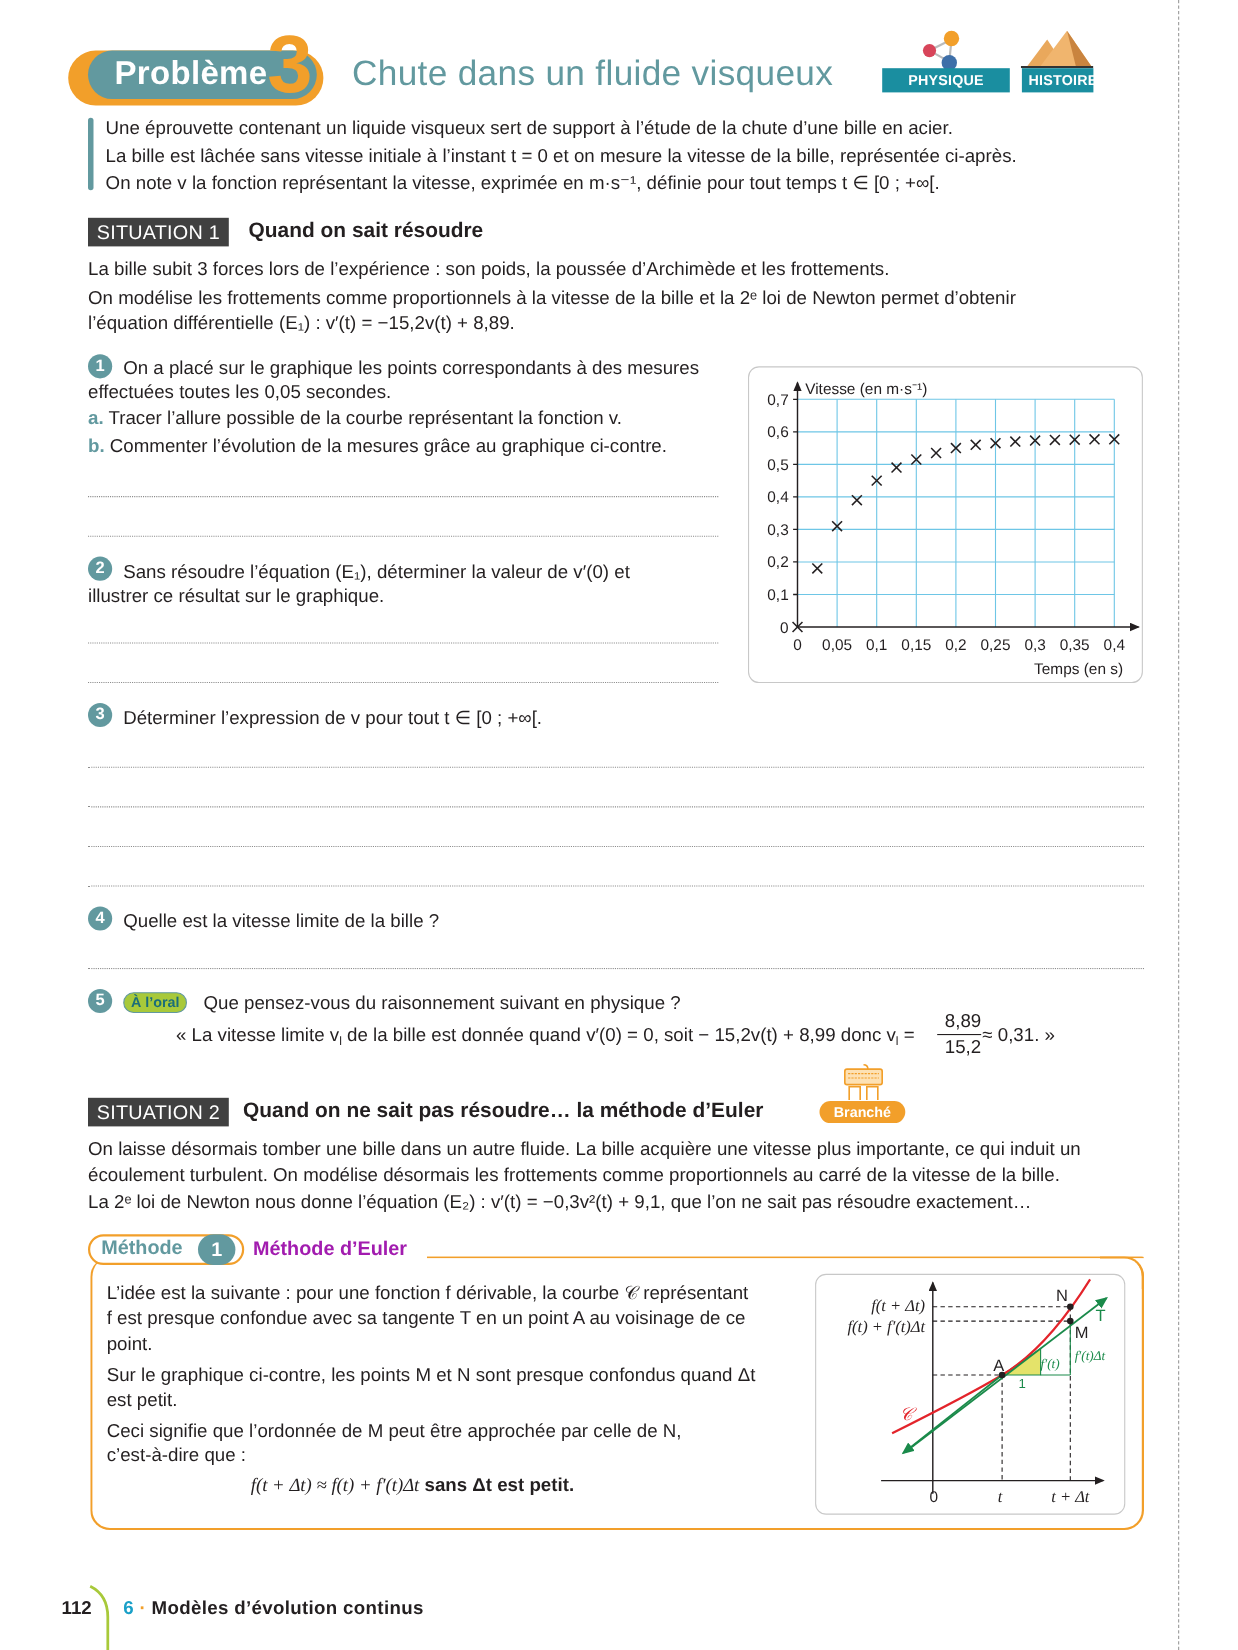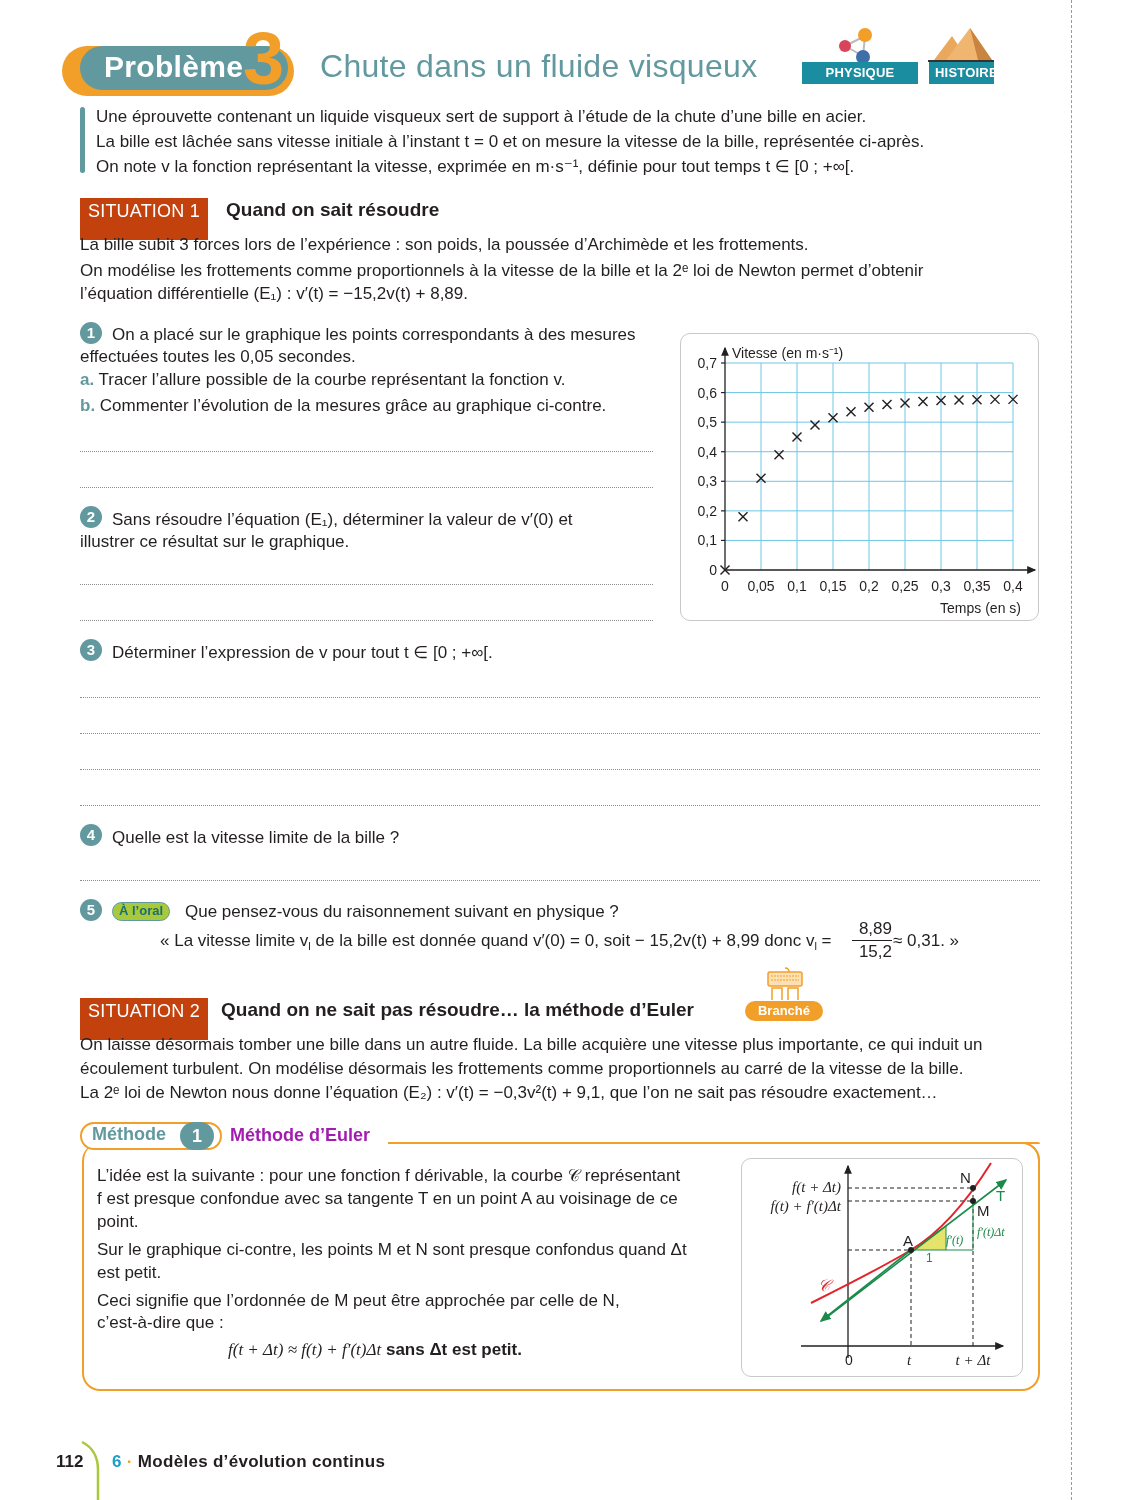--- a/index.html
+++ b/index.html
@@ -20,21 +20,21 @@
 
   .tag { height: 22px; background: #1a8ea0; color: #fff; font-size: 13px; font-weight: bold; line-height: 22px; padding: 0 6px; letter-spacing: 0.2px; }
   .tag-phys { left: 802px; top: 62px; width: 116px; text-align:center; }
   .tag-hist { left: 929px; top: 62px; width: 65px; text-align:center; }
 
   
   .intro-bar { left: 80px; top: 107px; width: 5px; height: 66px; background: #62999f; border-radius: 3px; }
   .intro-line { left: 96px; font-size: 17px; line-height: 25px; white-space: nowrap; }
 
   
-  .sit-badge { background: #c2410c; color: #fff; font-size: 18px; padding: 0 8px; height: 42px; line-height: 26px; border-radius: 0; letter-spacing: 0.2px; }
+  .sit-badge { background: #404040; color: #fff; font-size: 18px; padding: 0 8px; height: 26px; line-height: 26px; border-radius: 0; letter-spacing: 0.2px; }
   .sit-title { font-size: 19px; font-weight: bold; white-space: nowrap; }
   .body-text { font-size: 17px; line-height: 24px; white-space: nowrap; }
 
   
   .qnum { width: 22px; height: 22px; border-radius: 50%; background: #62999f; color: #fff; font-weight: bold; font-size: 15px; text-align: center; line-height: 22px; }
   .q-text { font-size: 17px; line-height: 23px; white-space: nowrap; }
   .sub-letter { color: #62999f; font-weight: bold; }
 
   .dotline { height: 0; border-top: 1.5px dotted #8c8c8c; }
 

